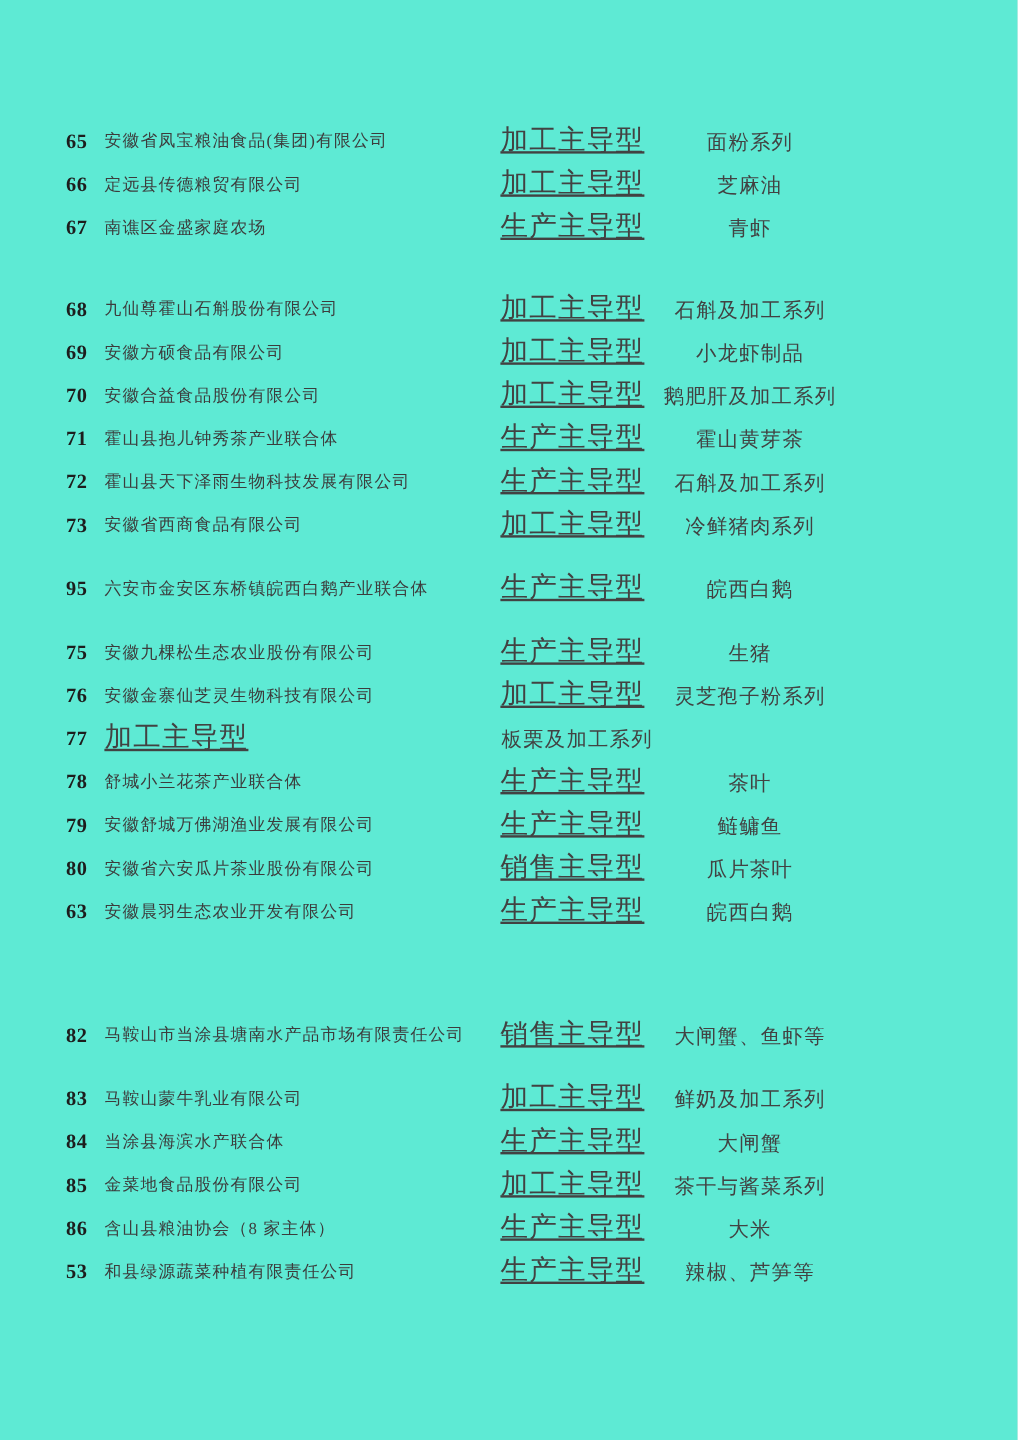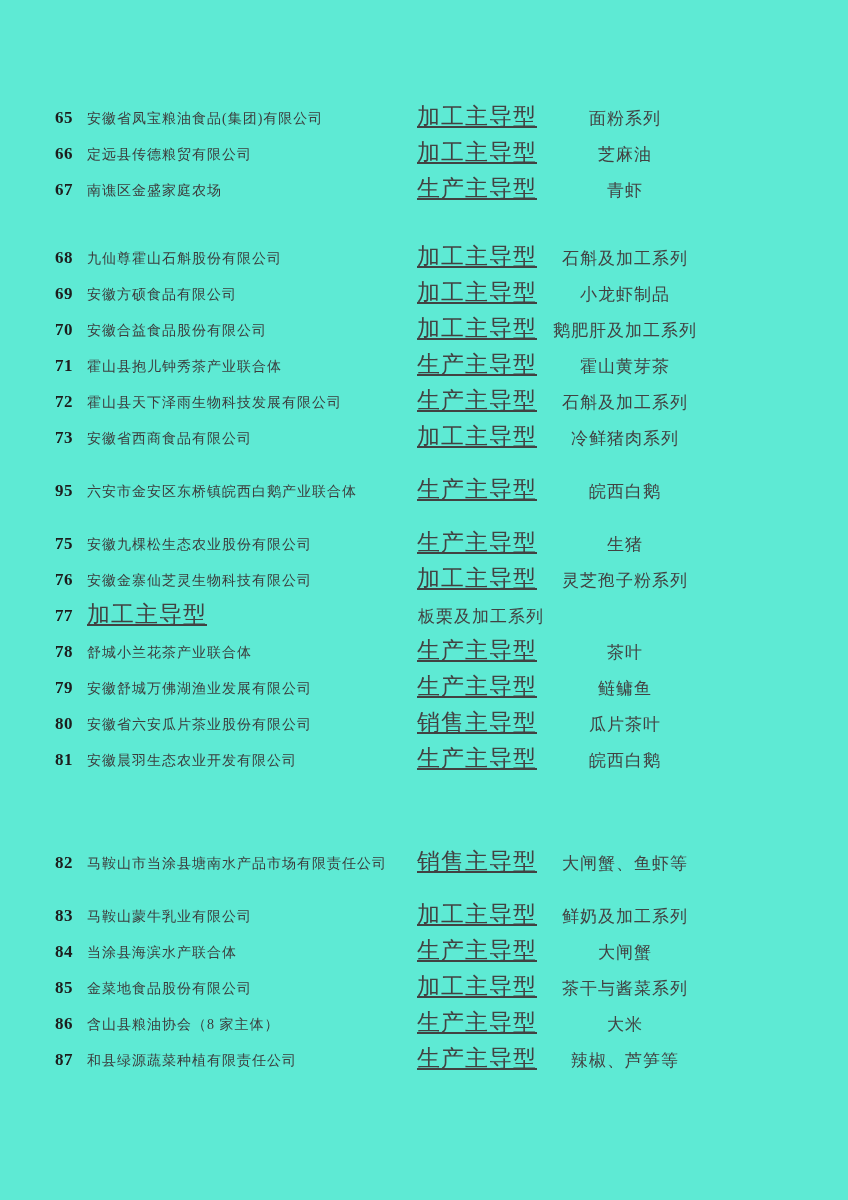--- a/index.html
+++ b/index.html
@@ -156,21 +156,21 @@
     <div class="cell-type">生产主导型</div>
     <div class="cell-product">鲢鳙鱼</div>
   </div>
       <div class="row">
     <div class="cell-no">80</div>
     <div class="cell-company">安徽省六安瓜片茶业股份有限公司</div>
     <div class="cell-type">销售主导型</div>
     <div class="cell-product">瓜片茶叶</div>
   </div>
       <div class="row">
-    <div class="cell-no">81</div>
+    <div class="cell-no">63</div>
     <div class="cell-company">安徽晨羽生态农业开发有限公司</div>
     <div class="cell-type">生产主导型</div>
     <div class="cell-product">皖西白鹅</div>
   </div>
       <div class="row double gap-large">
     <div class="cell-no">82</div>
     <div class="cell-company">马鞍山市当涂县塘南水产品市场有限责任公司</div>
     <div class="cell-type">销售主导型</div>
     <div class="cell-product">大闸蟹、鱼虾等</div>
   </div>
@@ -192,19 +192,19 @@
     <div class="cell-type">加工主导型</div>
     <div class="cell-product">茶干与酱菜系列</div>
   </div>
       <div class="row">
     <div class="cell-no">86</div>
     <div class="cell-company">含山县粮油协会（8 家主体）</div>
     <div class="cell-type">生产主导型</div>
     <div class="cell-product">大米</div>
   </div>
       <div class="row">
-    <div class="cell-no">87</div>
+    <div class="cell-no">53</div>
     <div class="cell-company">和县绿源蔬菜种植有限责任公司</div>
     <div class="cell-type">生产主导型</div>
     <div class="cell-product">辣椒、芦笋等</div>
   </div>
     </div>
 </div>
 
 </body></html>

